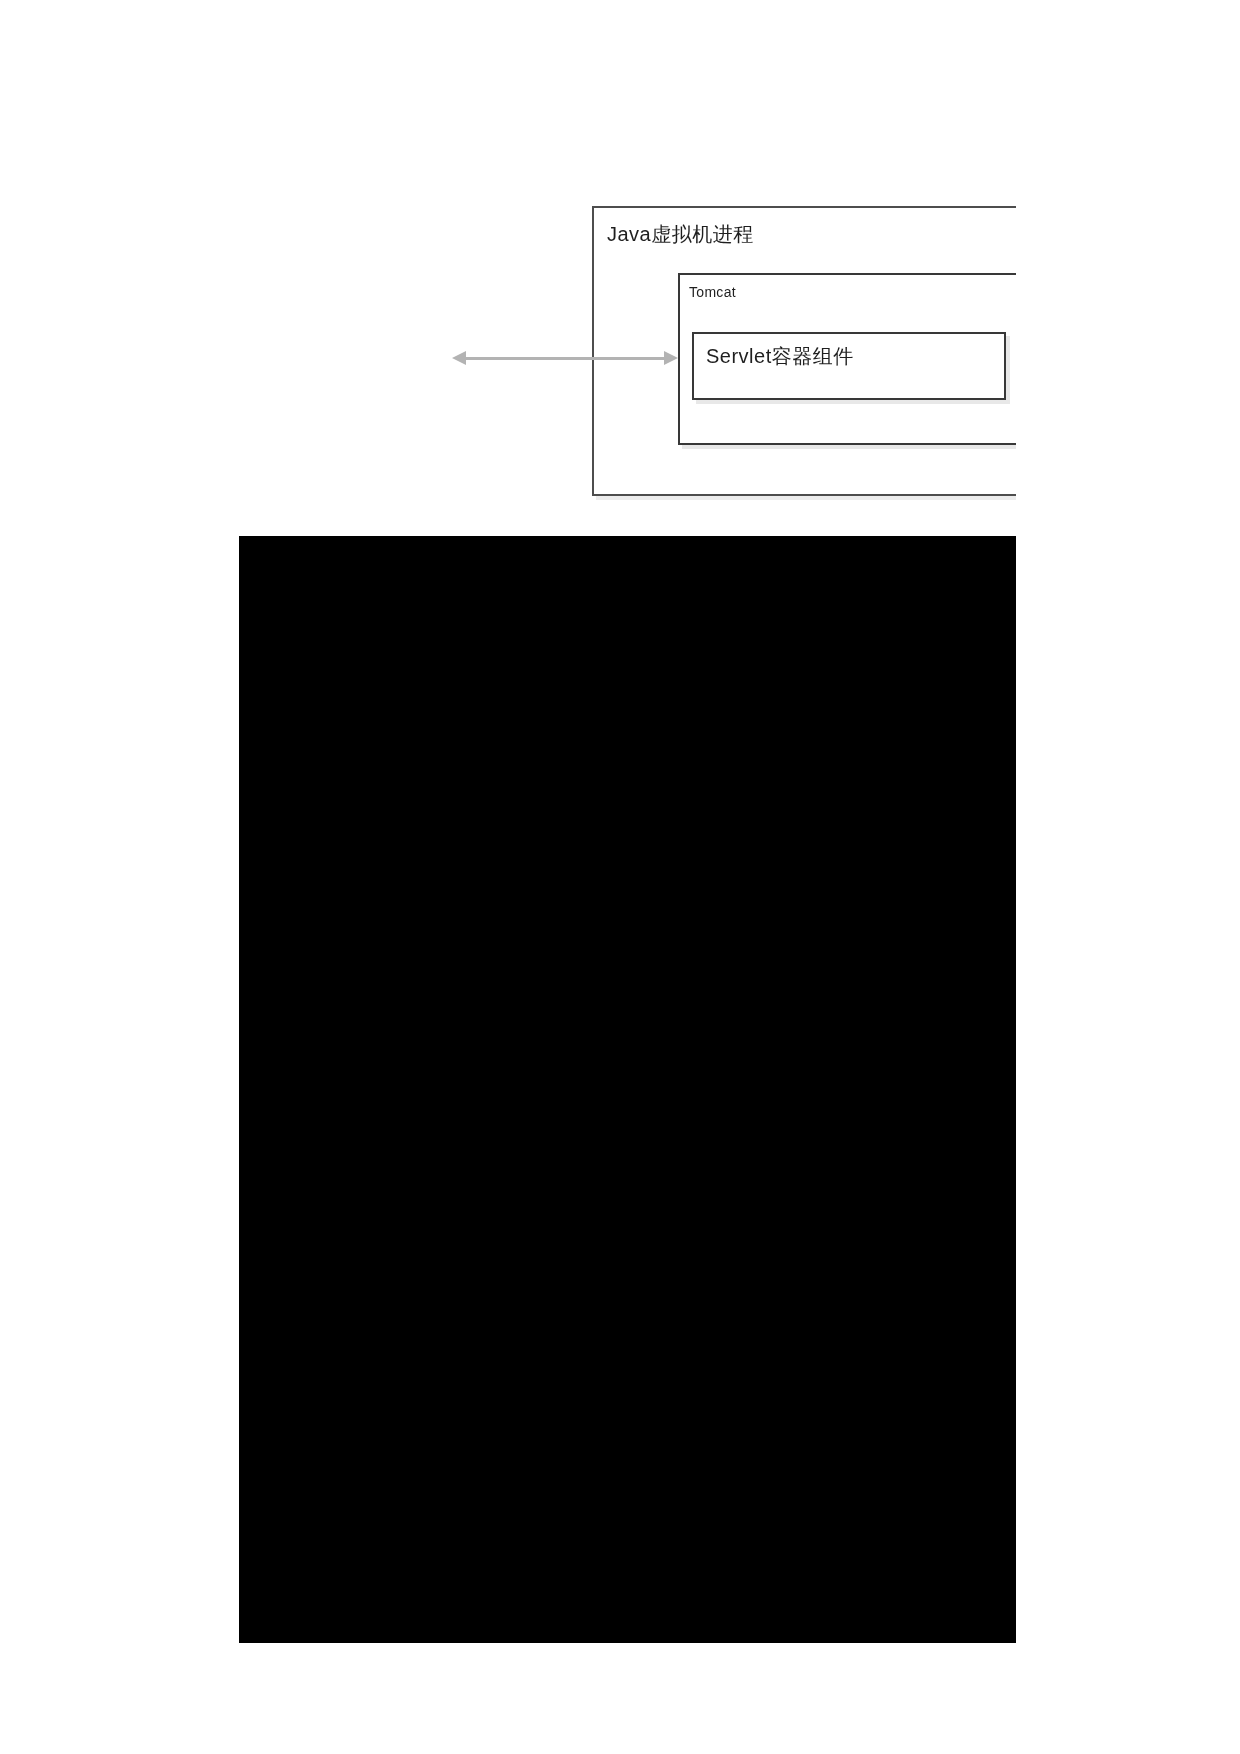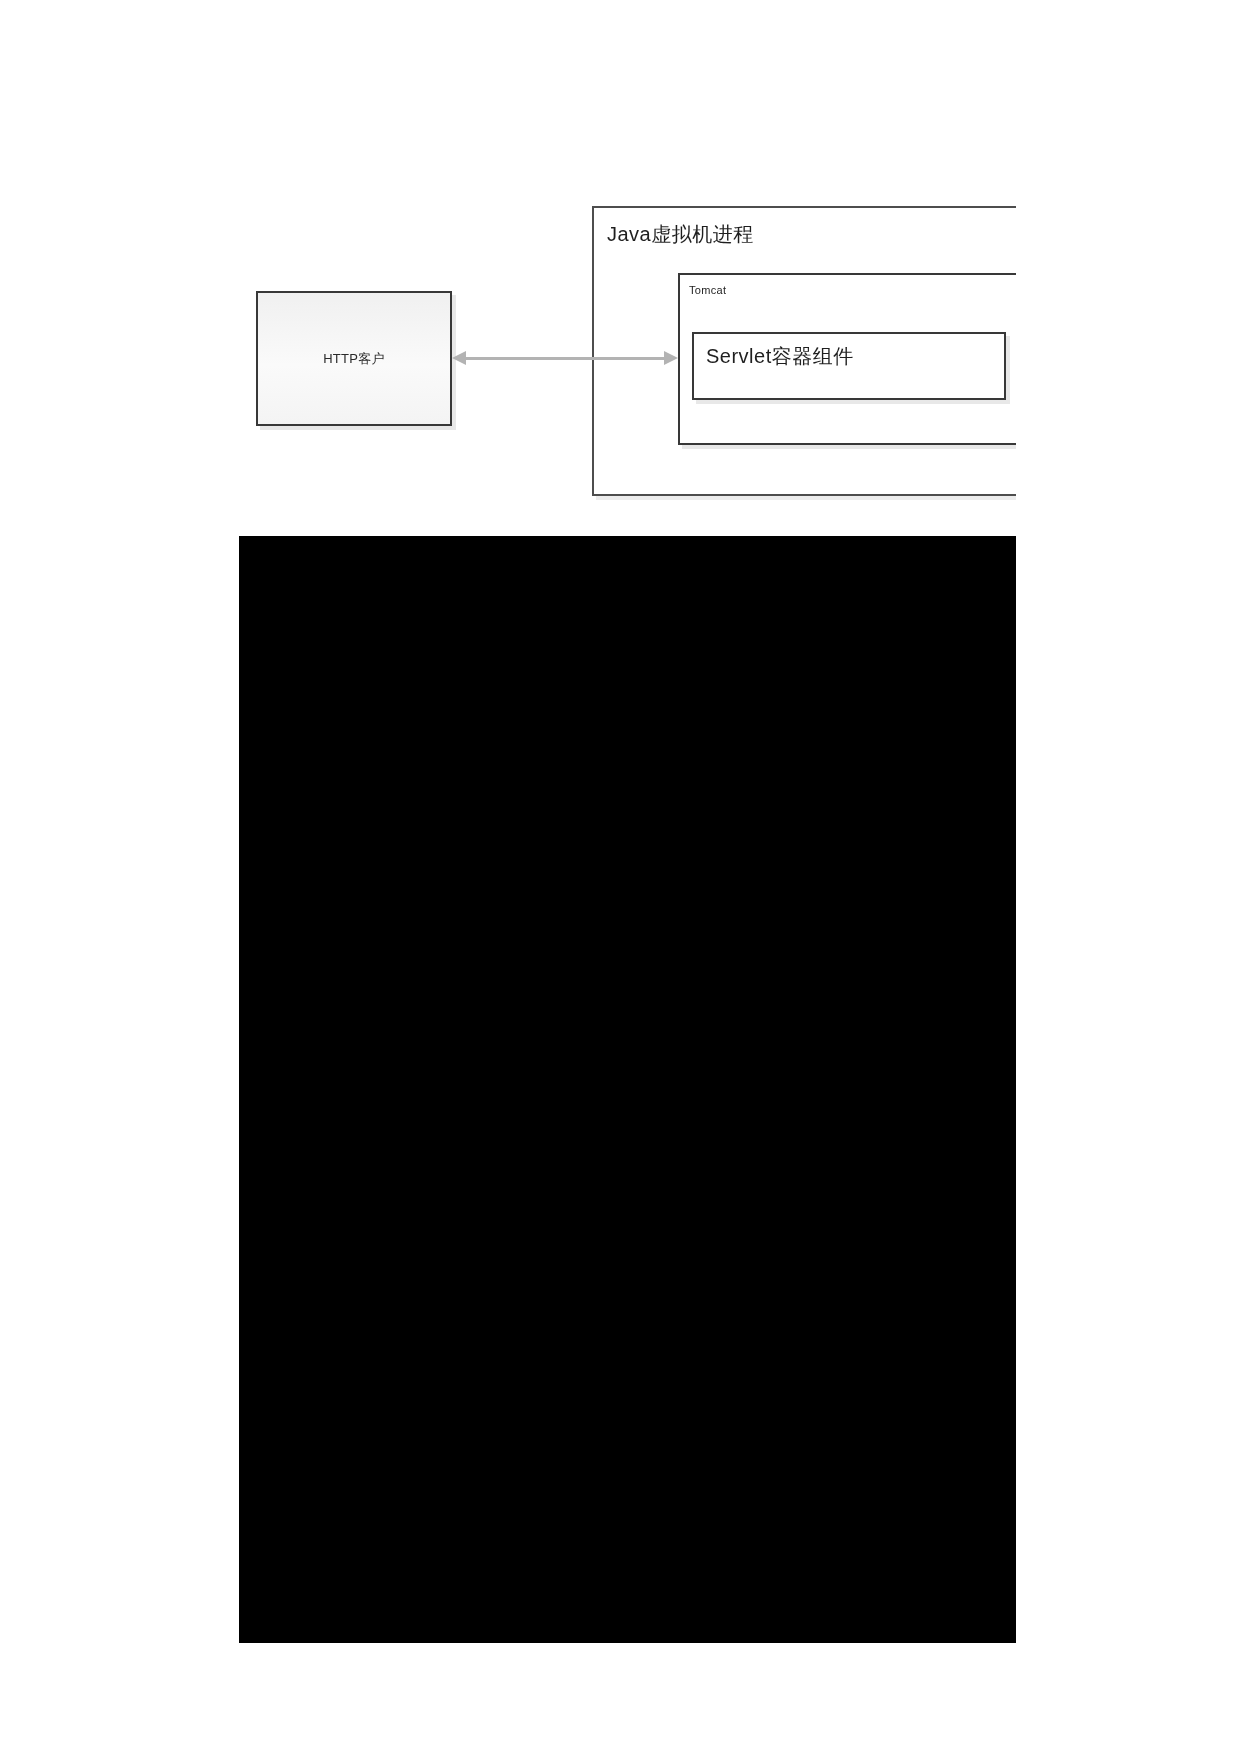--- a/index.html
+++ b/index.html
@@ -38,21 +38,21 @@
   
   #tomcat-box {
     left: 678px; top: 273px;
     width: 365px; height: 172px;
     border: 2px solid #383838;
     box-shadow: 4px 4px 0 #e8e8e8;
   }
   #tomcat-label {
     position: absolute;
     left: 9px; top: 9px;
-    font-size: 11px;
+    font-size: 14px;
     color: #1f1f1f;
     letter-spacing: 0.3px;
     white-space: nowrap;
   }
   
   #servlet-box {
     left: 692px; top: 332px;
     width: 314px; height: 68px;
     border: 2px solid #383838;
     box-shadow: 4px 4px 0 #e8e8e8;
@@ -123,23 +123,20 @@
   </div>
 
   <div class="node" id="tomcat-box">
     <div id="tomcat-label">Tomcat</div>
   </div>
 
   <div class="node" id="servlet-box">
     <div id="servlet-label">Servlet容器组件</div>
   </div>
 
-  <div class="node" id="http-client-box">
-    <span id="http-client-label">HTTP客户</span>
-  </div>
 
   <div class="arrow-shaft"></div>
   <div class="arrow-head" id="arrow-head-left"></div>
   <div class="arrow-head" id="arrow-head-right"></div>
 
   <div id="blackout-rect"></div>
 
 </div>
 
 </body></html>

